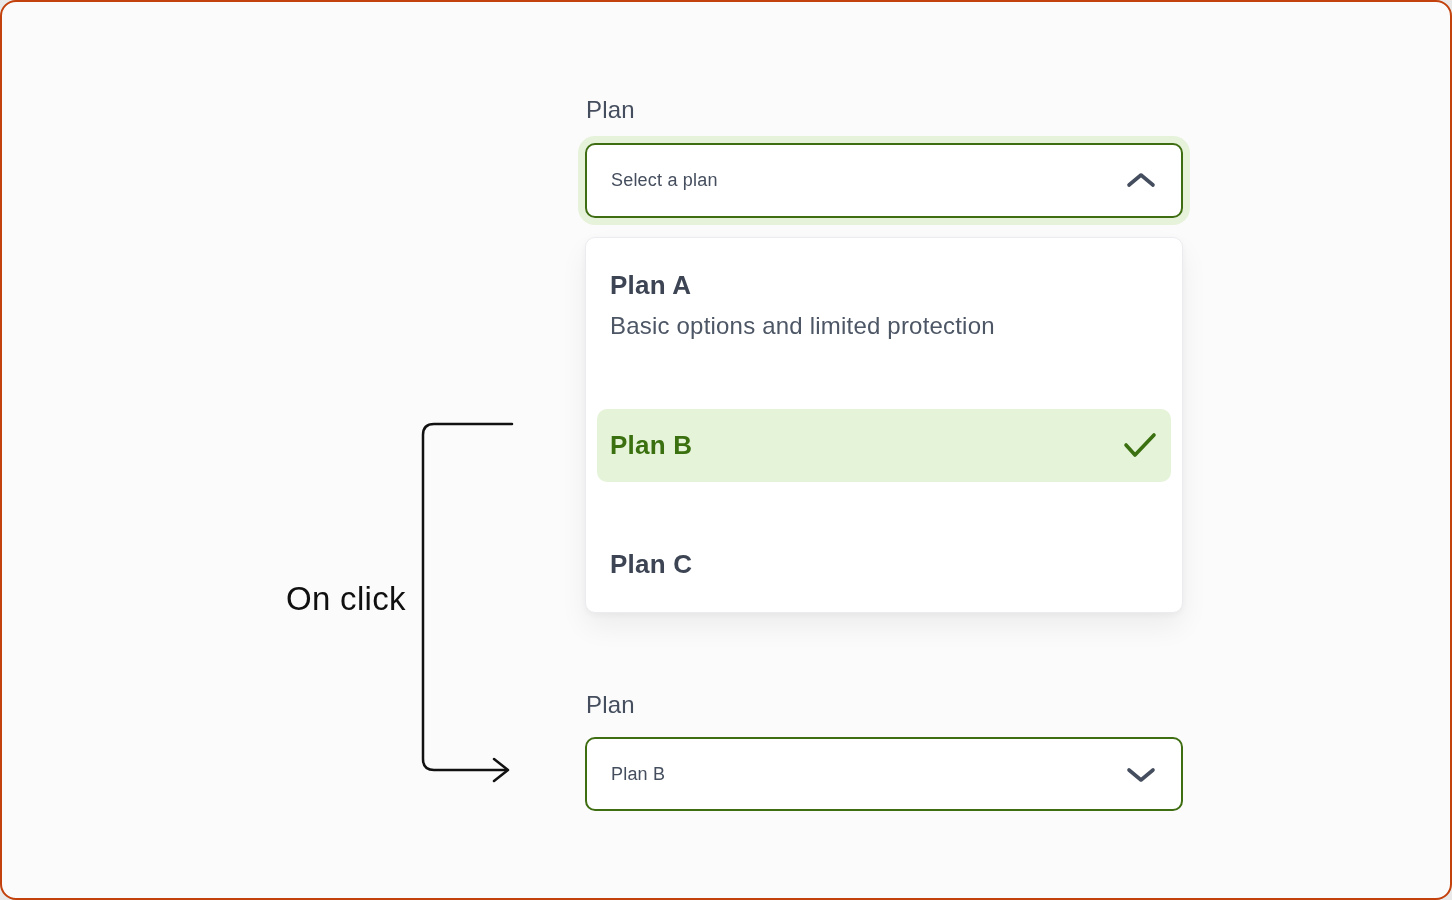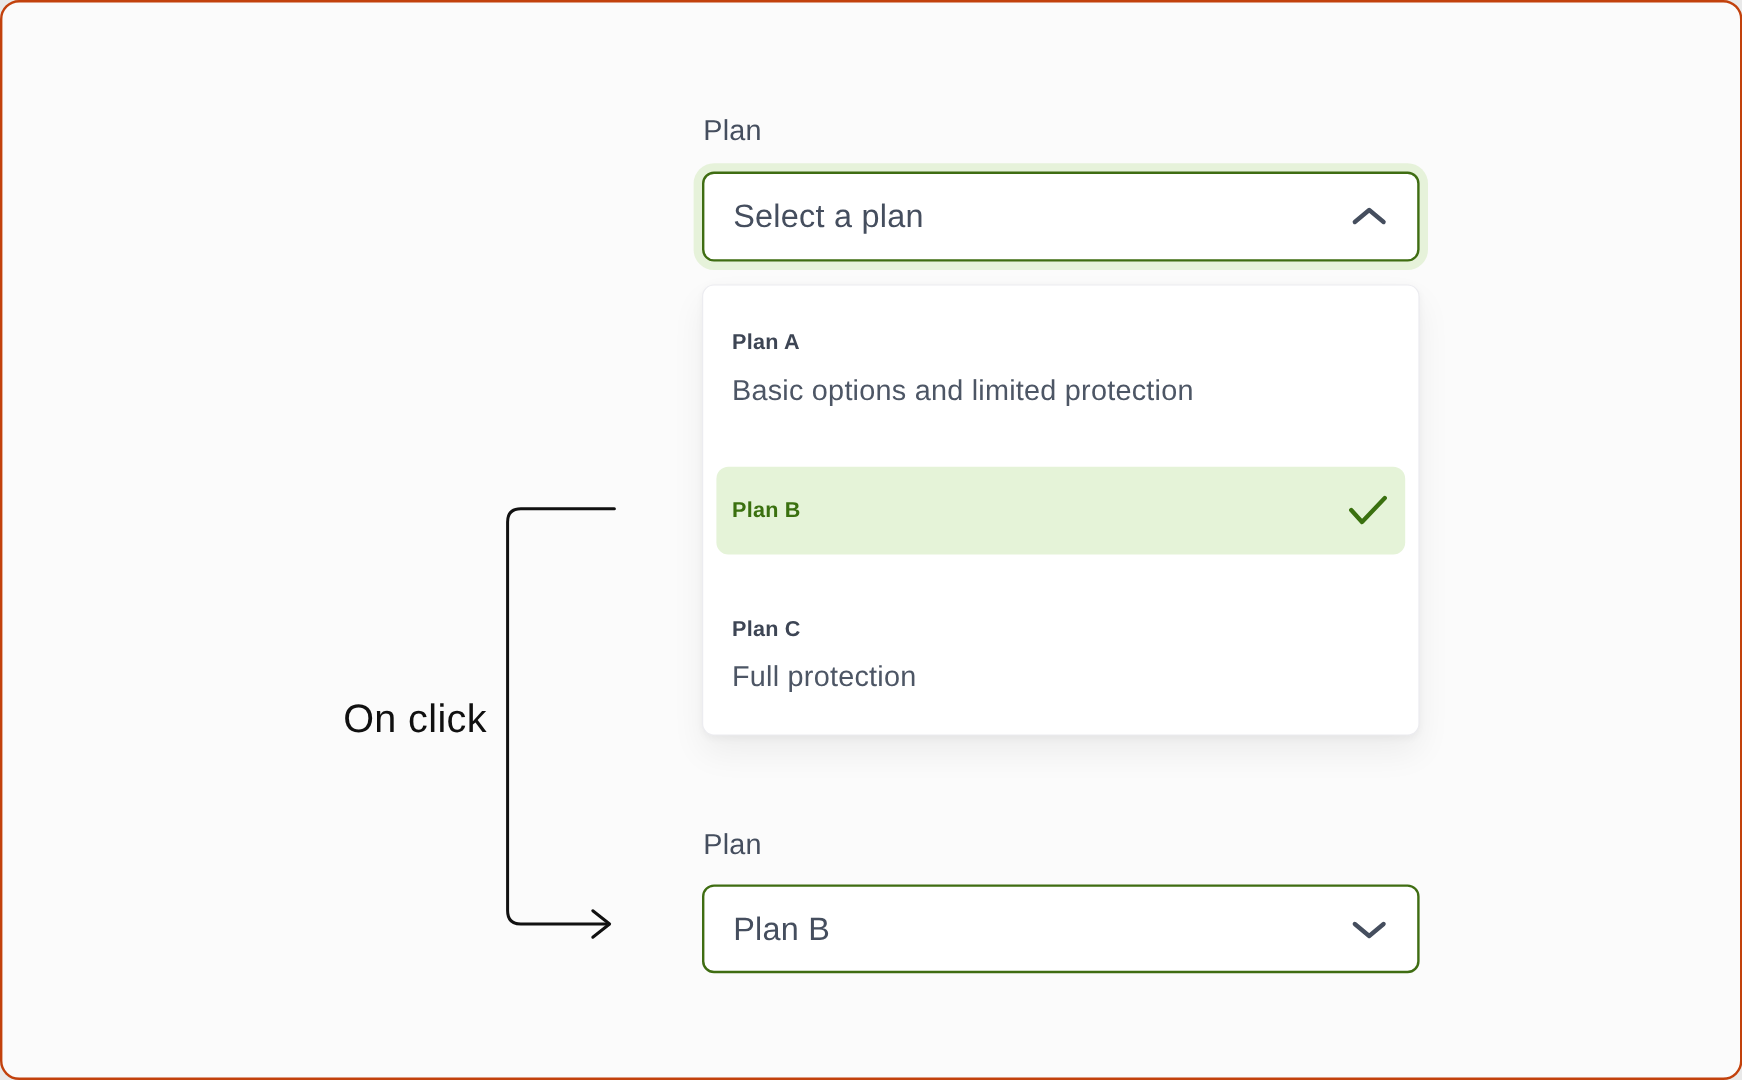--- a/index.html
+++ b/index.html
@@ -40,21 +40,21 @@
     cursor: pointer;
   }
   .select-box.open {
     top: 141px; height: 75px;
     box-shadow: 0 0 0 7px #e6f2da;
   }
   .select-box.closed {
     top: 735px; height: 74px;
   }
   .select-value {
-    font-size: 27px;
+    font-size: 18px;
     color: #454e5e;
     letter-spacing: 0.2px;
   }
   .chev { flex: 0 0 auto; display: block; }
 
   .dropdown-panel {
     position: absolute;
     left: 583px; top: 235px;
     width: 598px; height: 376px;
     background: #ffffff;
@@ -69,21 +69,21 @@
   .option {
     border-radius: 10px;
     padding: 20px 13px;
     display: flex;
     align-items: center;
     justify-content: space-between;
     cursor: pointer;
   }
   .option .texts { display: flex; flex-direction: column; gap: 7px; }
   .option-title {
-    font-size: 18px;
+    font-size: 26px;
     font-weight: bold;
     color: #3d4554;
     letter-spacing: 0.2px;
     line-height: 33px;
   }
   .option-desc {
     font-size: 24px;
     color: #4d5665;
     letter-spacing: 0.2px;
     line-height: 33px;
@@ -128,21 +128,20 @@
         <div class="option-title">Plan B</div>
       </div>
       <svg width="36" height="28" viewBox="0 0 36 28">
         <polyline points="4,14 13,24 32,4" fill="none" stroke="#3a700f" stroke-width="3.6" stroke-linecap="round" stroke-linejoin="round"></polyline>
       </svg>
     </div>
 
     <div class="option">
       <div class="texts">
         <div class="option-title">Plan C</div>
-        <div class="option-desc">Full protection</div>
       </div>
     </div>
 
   </div>
 
   <div class="on-click-label">On click</div>
 
   <svg class="arrow-svg" width="125" height="385" viewBox="405 408 125 385">
     <path d="M510 422 H432 Q421 422 421 433 V757 Q421 768 432 768 H503" fill="none" stroke="#111111" stroke-width="2.5" stroke-linecap="round" stroke-linejoin="round"></path>
     <path d="M492 757 L506 768 L492 779" fill="none" stroke="#111111" stroke-width="2.5" stroke-linecap="round" stroke-linejoin="round"></path>

